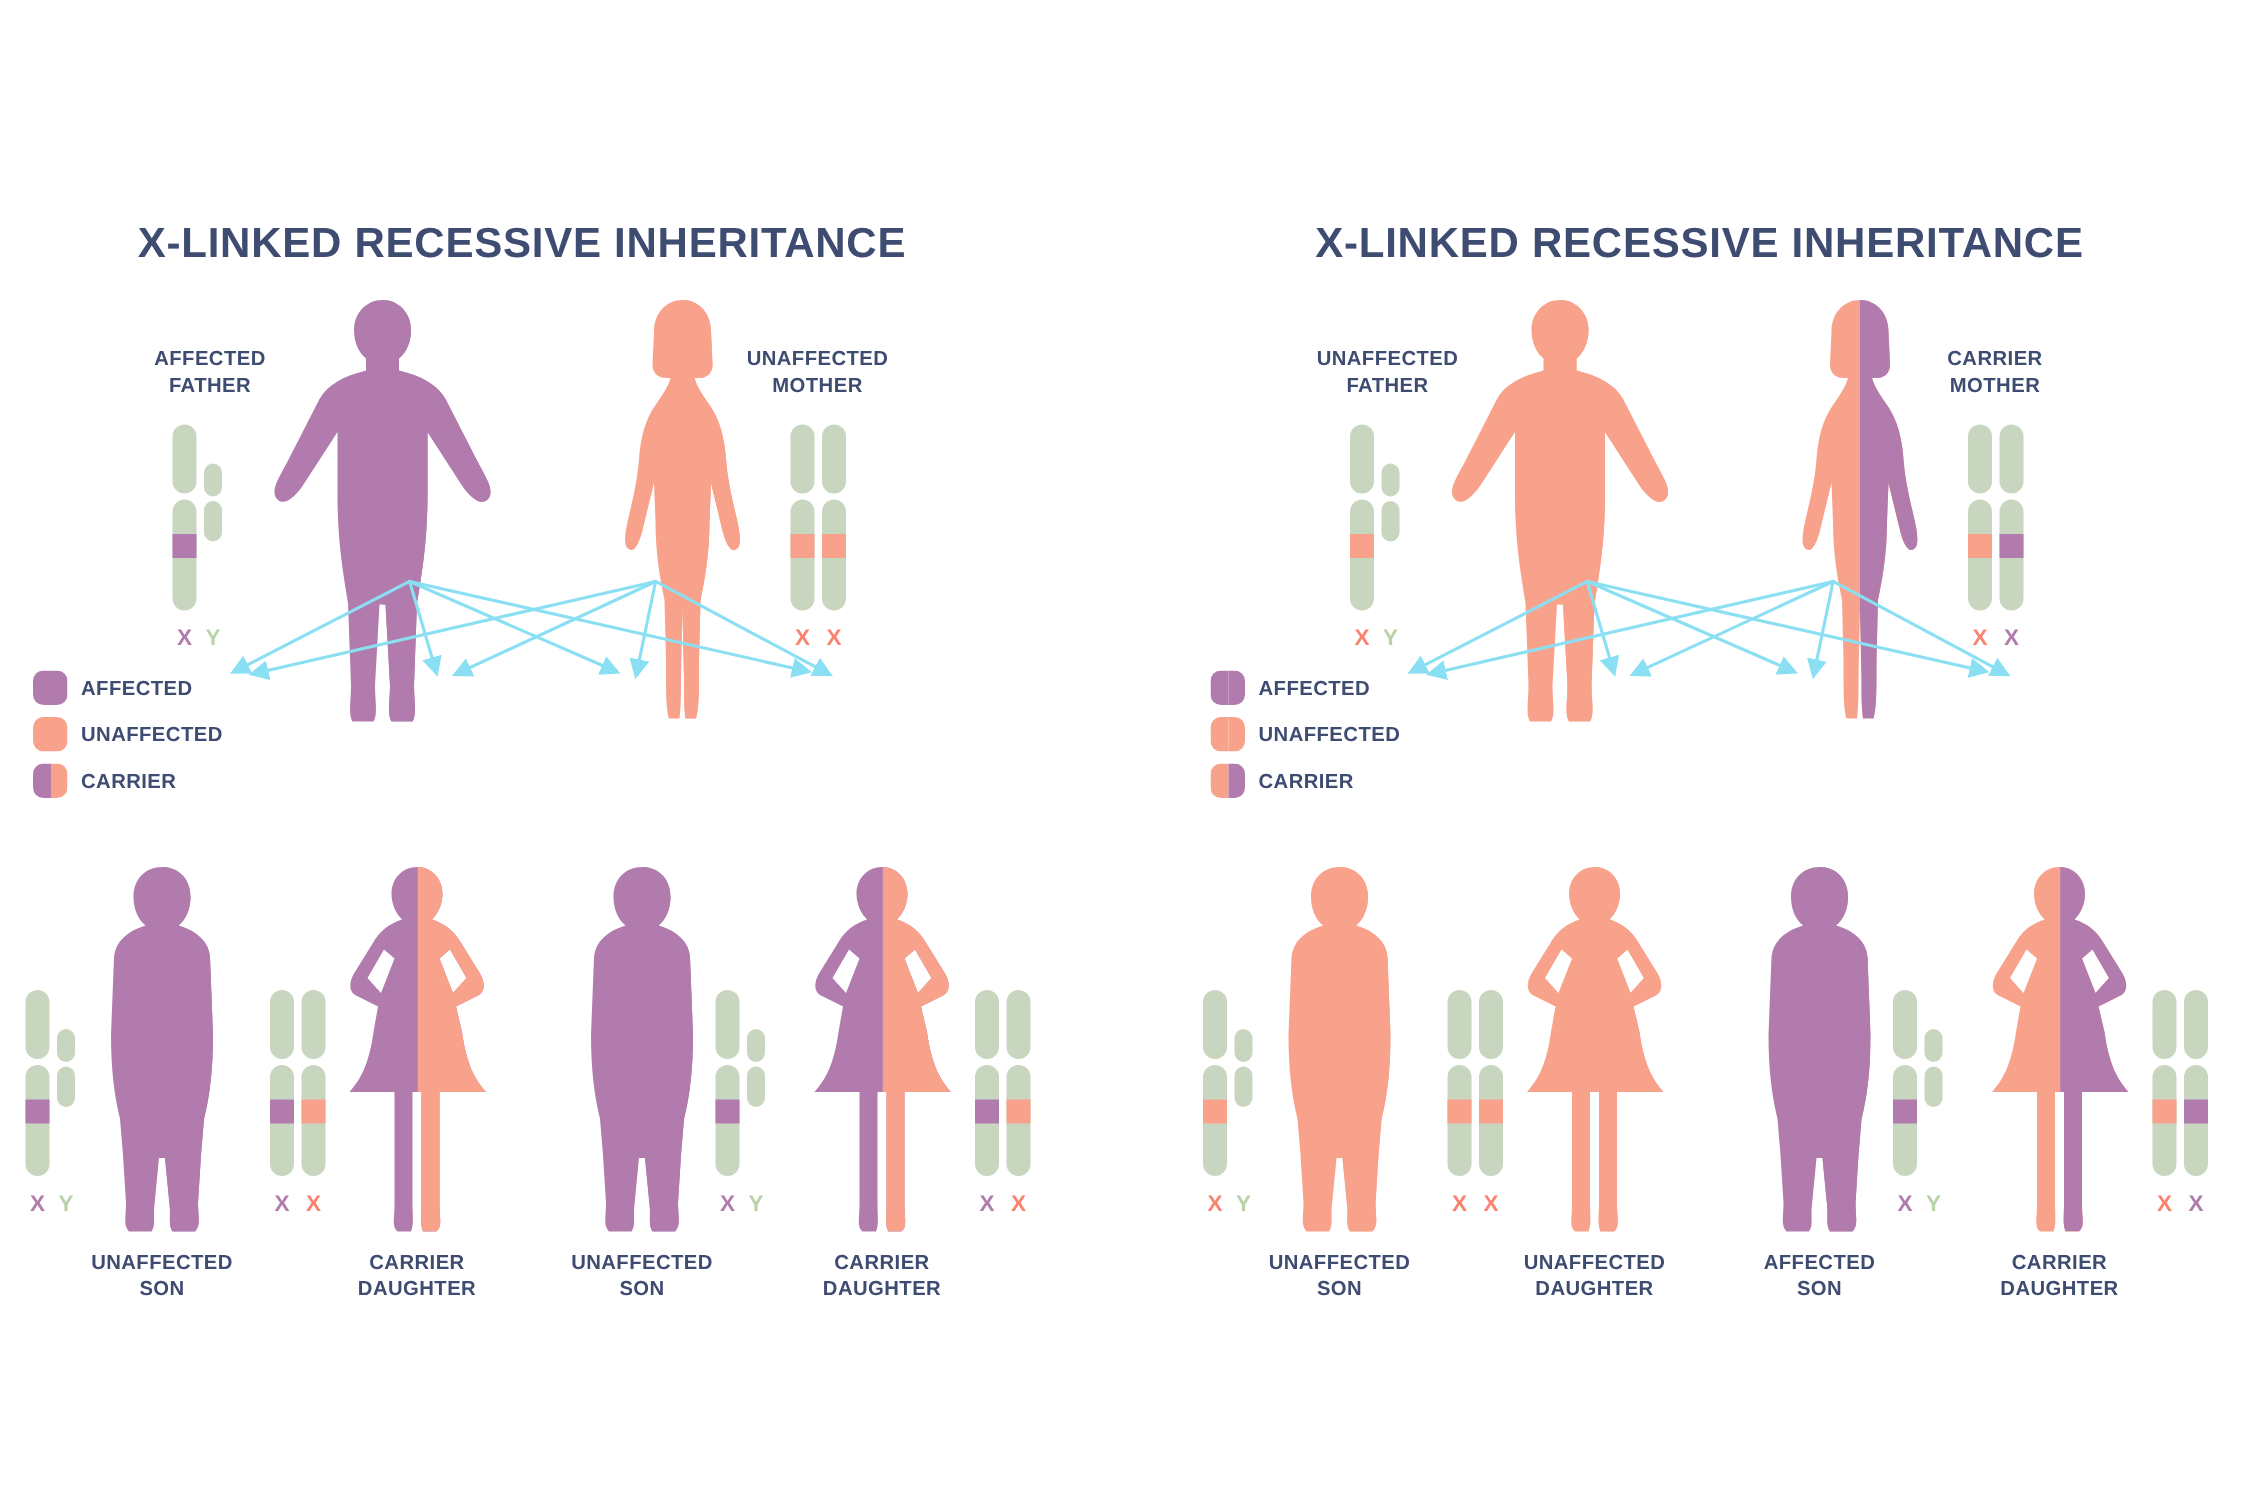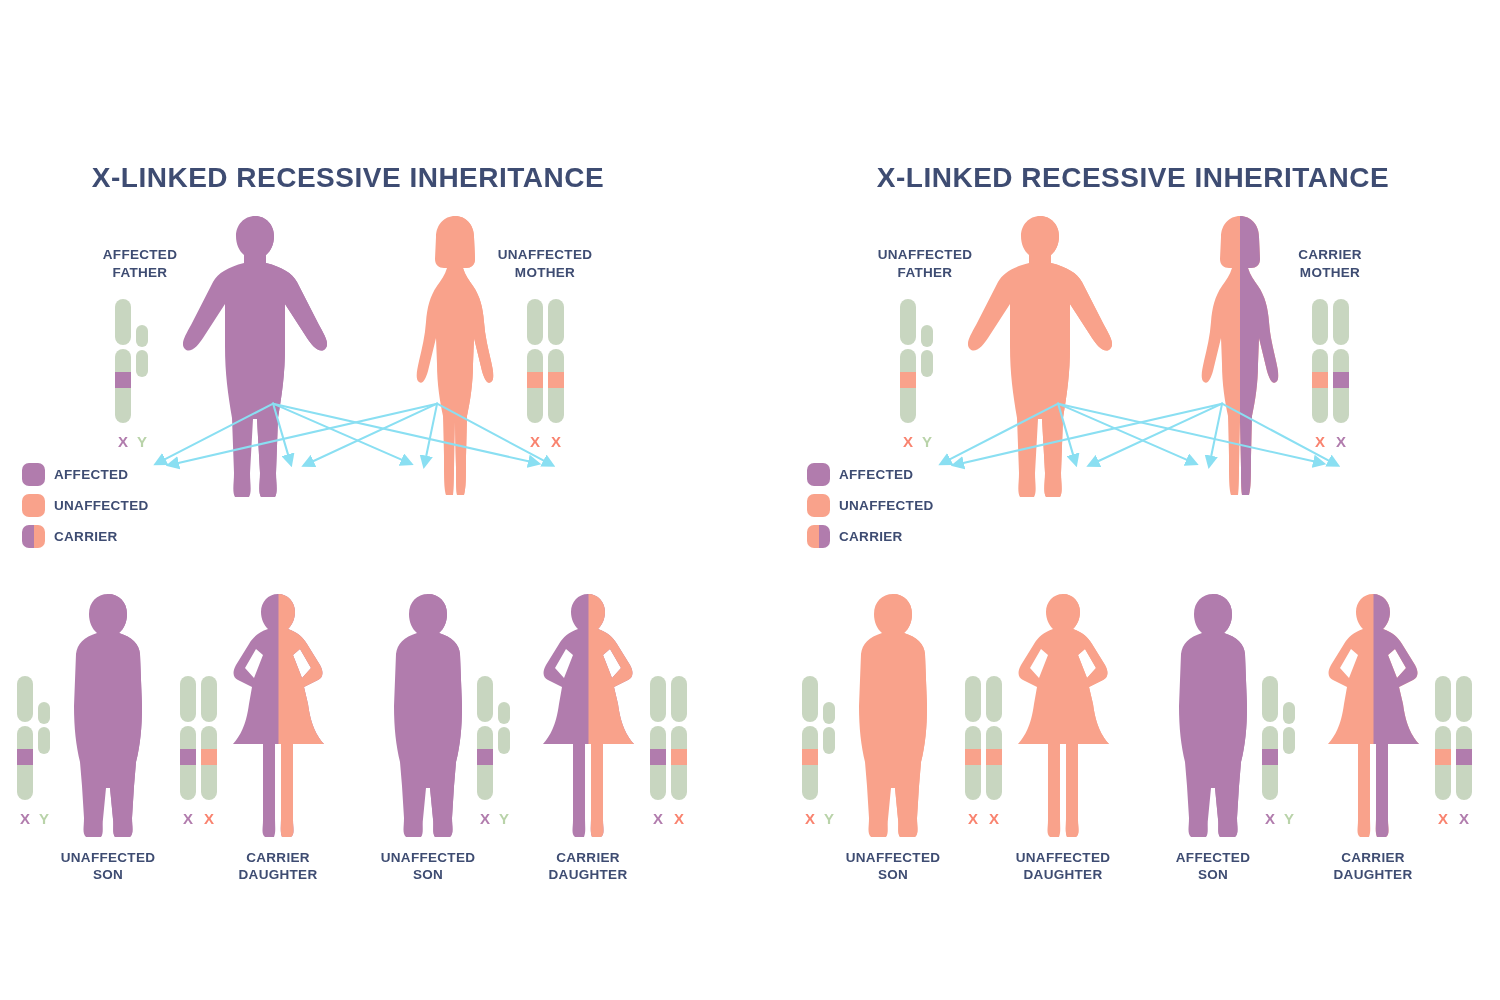--- a/index.html
+++ b/index.html
@@ -1,21 +1,21 @@
 <!DOCTYPE html>
 <html style="--affected: #b17cad; --unaffected: #f9a28b; --x-label-peach: #f9836f; --y-label-green: #b9d3a9; --chromosome-green: #c8d6c0; --arrow-cyan: #8adff2; --heading-navy: #3e4c72; --background: #ffffff;"><head>
 <meta charset="utf-8">
 <style>
   html,body{margin:0;padding:0;background:#fff}
   .canvas{position:relative;width:1500px;height:1000px;background:var(--background,#fff);
           font-family:"Liberation Sans",sans-serif;overflow:hidden}
   .panel{position:absolute;top:0;width:750px;height:1000px}
   .panel-left{left:0}
   .panel-right{left:750px}
-  .inner{position:absolute;top:16px;left:0;width:750px;height:796px}
+  .inner{position:absolute;top:0;left:0;width:750px;height:796px}
   .panel-right .inner{left:35px}
   .title{position:absolute;top:146px;left:-27px;width:750px;margin:0;text-align:center;
          font-size:28px;font-weight:700;color:var(--heading-navy);letter-spacing:.5px;white-space:nowrap}
   .plabel{position:absolute;top:230px;width:160px;text-align:center;font-size:13.5px;font-weight:700;
           color:var(--heading-navy);line-height:18px;letter-spacing:.3px}
   .clabel{position:absolute;top:833px;width:160px;text-align:center;font-size:13.5px;font-weight:700;
           color:var(--heading-navy);line-height:17px;letter-spacing:.3px}
   .figure{position:absolute;display:block}
   .chrom-set{position:absolute;display:flex;gap:5px}
   .chrom{position:relative;width:16px;height:124px}

